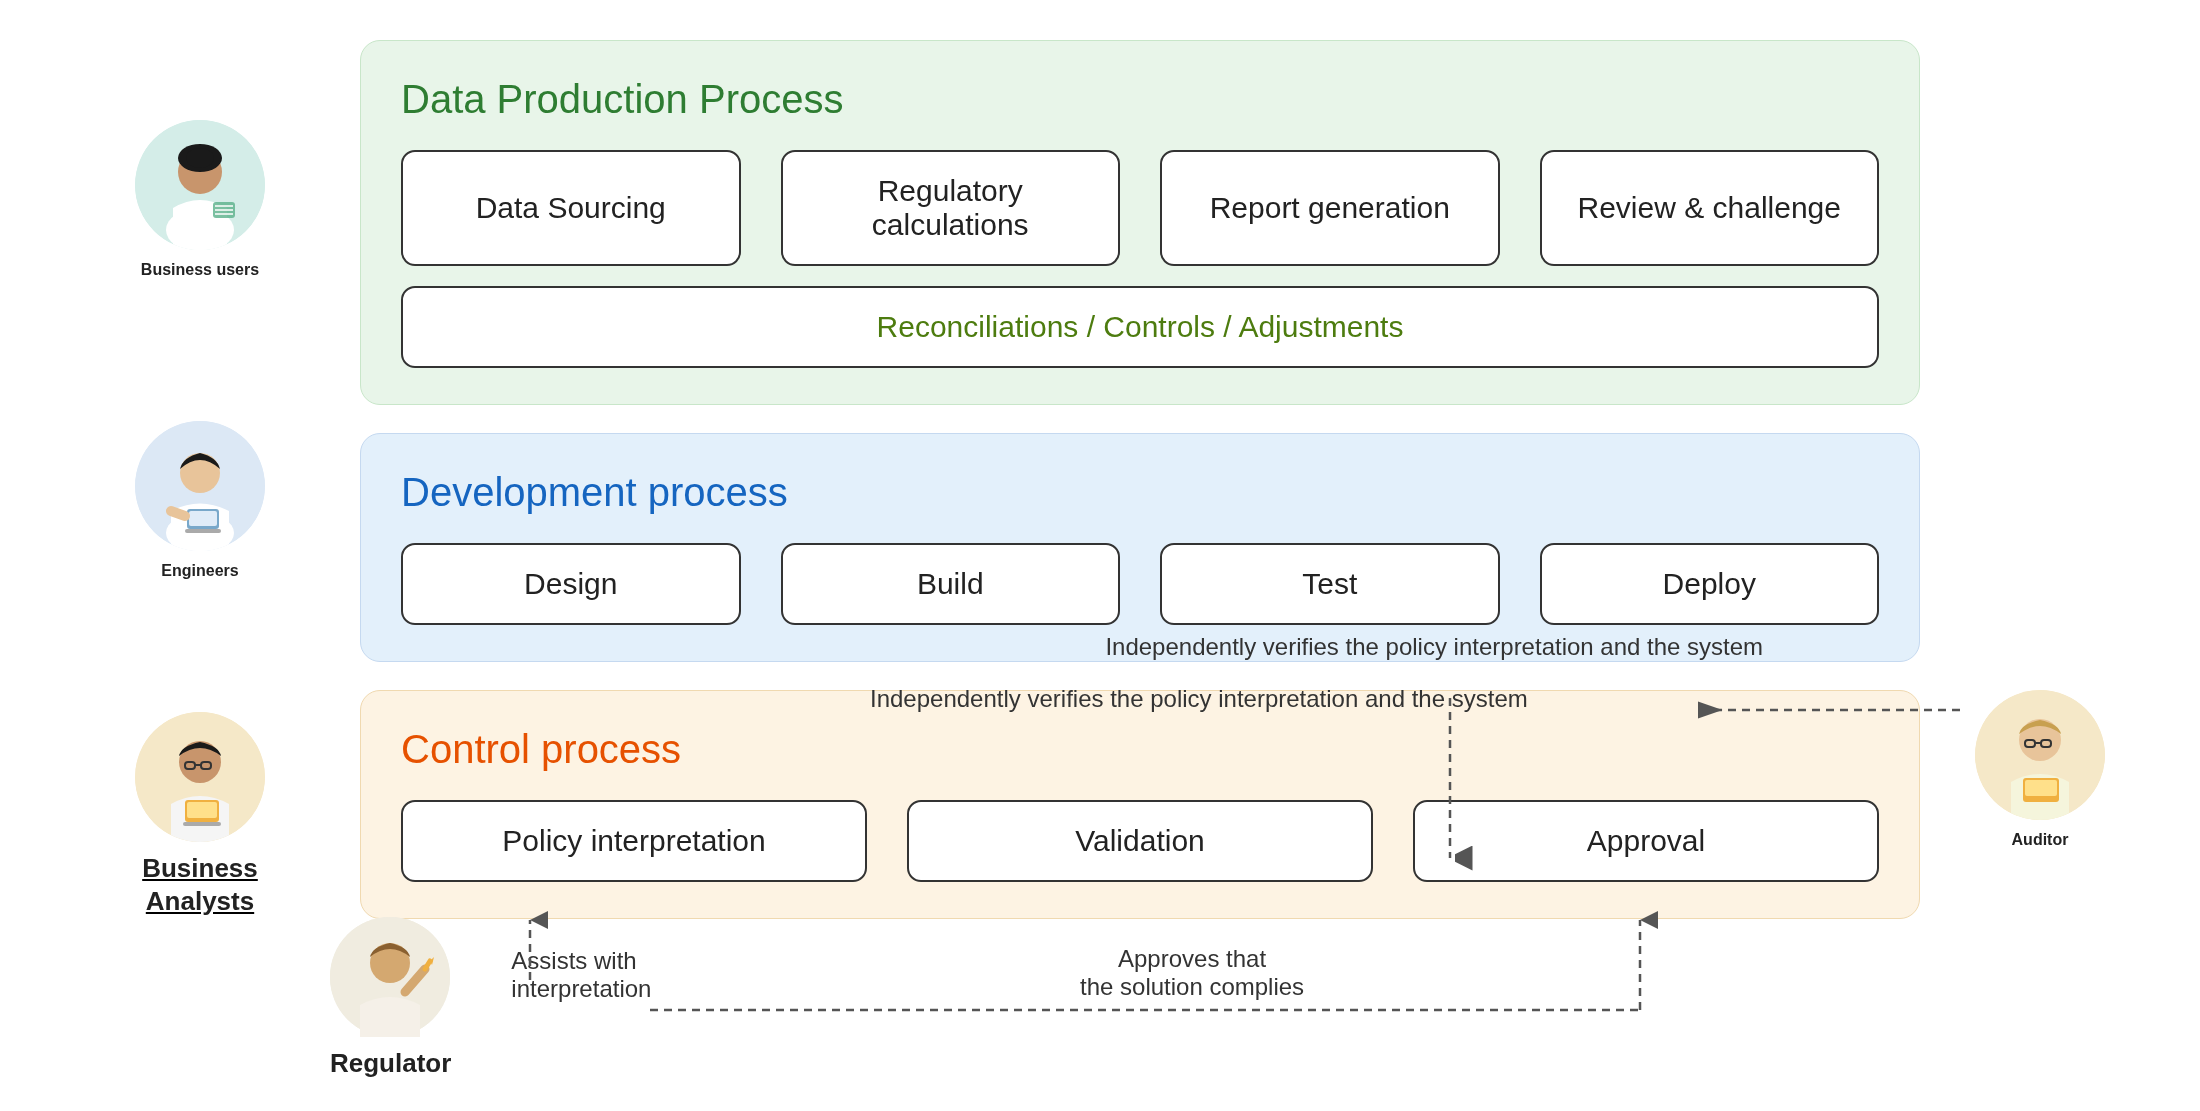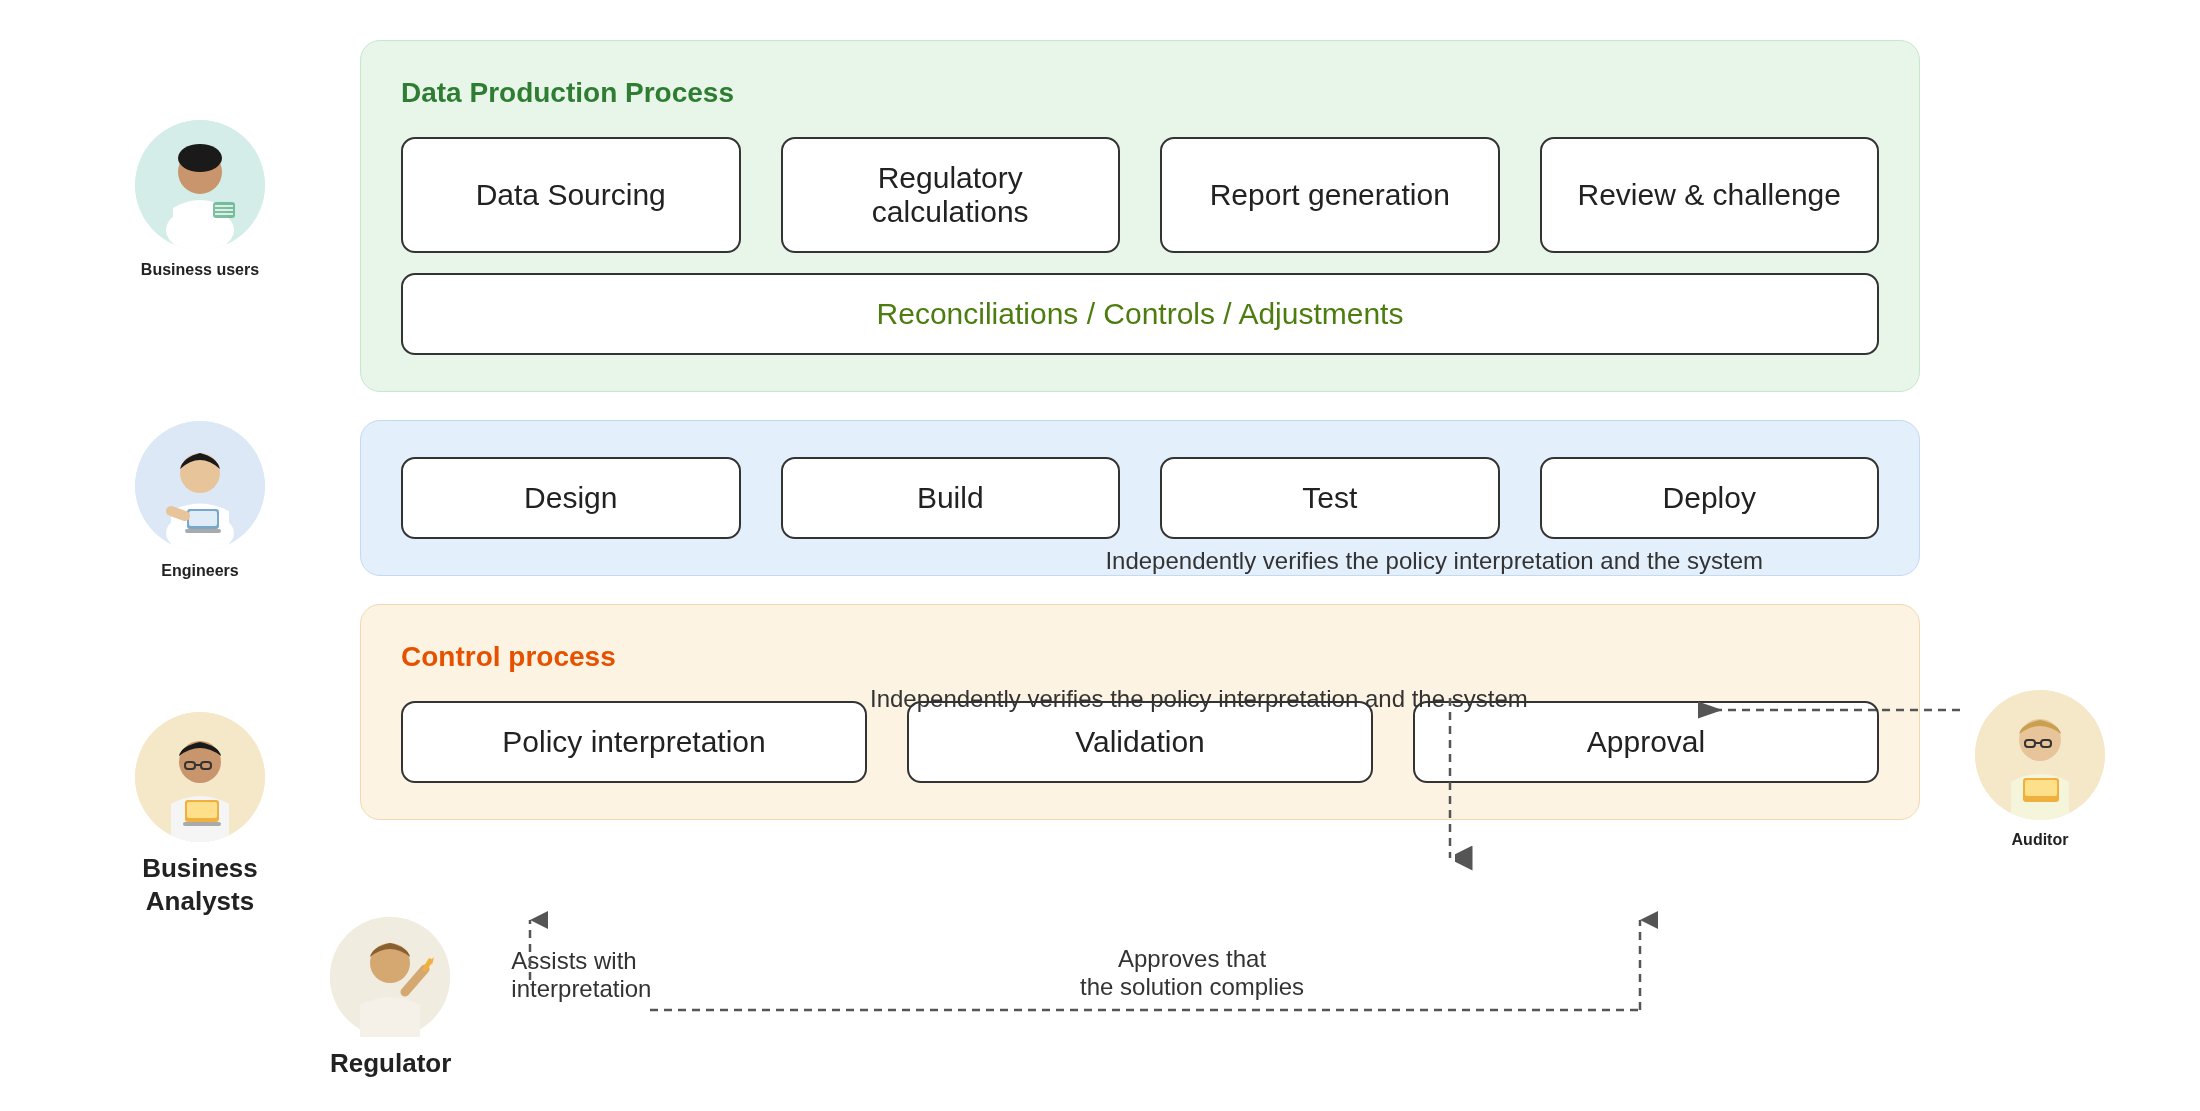--- a/index.html
+++ b/index.html
@@ -84,22 +84,22 @@
       background: #e3f0fb;
       border: 1.5px solid #c5d9f0;
     }
 
     .process-box.orange {
       background: #fdf3e3;
       border: 1.5px solid #f0d9b0;
     }
 
     .process-title {
-      font-size: 28px;
-      font-weight: 700;
+      font-size: 40px;
+      font-weight: 400;
       margin-bottom: 28px;
     }
 
     .process-title.green { color: #2e7d32; }
     .process-title.blue { color: #1565c0; }
     .process-title.orange { color: #e65100; }
 
     .process-steps {
       display: flex;
       flex-direction: row;
@@ -134,21 +134,21 @@
       text-align: center;
       font-size: 30px;
       color: #4d7c0f;
       font-weight: 400;
       width: 100%;
     }
 
     
     .persona-business-users { margin-top: 60px; margin-bottom: 140px; }
     .persona-engineers { margin-bottom: 130px; }
-    .persona-business-analysts { margin-bottom: 16px; }
+    .persona-business-analysts { margin-bottom: 16px; text-decoration: underline; }
 
     
     .auditor-col {
       display: flex;
       flex-direction: column;
       align-items: center;
       width: 220px;
       flex-shrink: 0;
       padding-top: 650px;
       padding-left: 20px;
@@ -255,20 +255,21 @@
         <div class="step-box">Regulatory calculations</div>
         <div class="step-box">Report generation</div>
         <div class="step-box">Review &amp; challenge</div>
       </div>
       <div class="reconciliation-row">
         <div class="reconciliation-box">Reconciliations / Controls / Adjustments</div>
       </div>
     </div>
 
     <div class="process-box blue">
+      <div class="process-title blue">Development process</div>
       <div class="process-steps">
         <div class="step-box">Design</div>
         <div class="step-box">Build</div>
         <div class="step-box">Test</div>
         <div class="step-box">Deploy</div>
       </div>
     </div>
 
     <div class="process-box orange" style="position:relative;">
 

